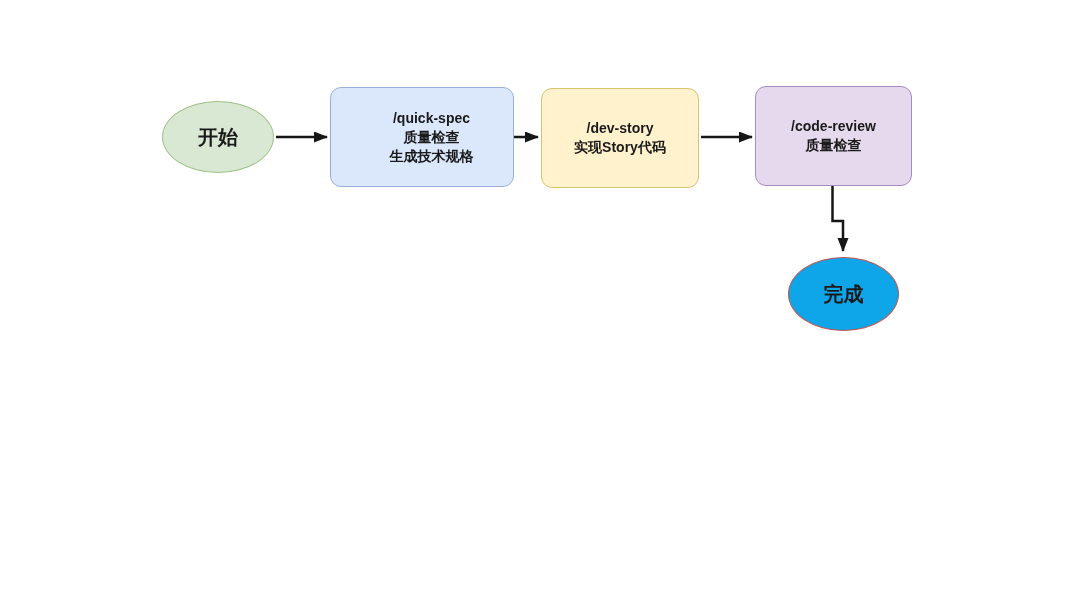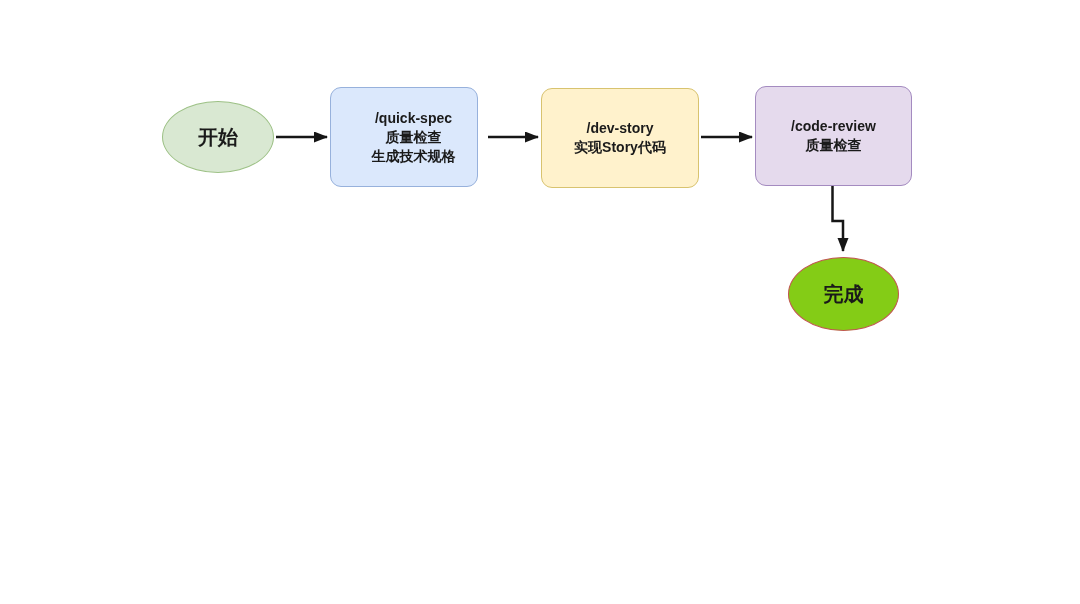--- a/index.html
+++ b/index.html
@@ -42,21 +42,21 @@
     border-radius: 50%;
   }
   .ellipse .line {
     font-size: 20px;
   }
   .rect {
     border-radius: 11px;
   }
   
   #node-start      { left: 162px; top: 101px; width: 112px; height: 72px; }
-  #node-quickspec  { left: 330px; top:  87px; width: 148px; height: 100px; padding-left: 19px; }
+  #node-quickspec  { left: 330px; top:  87px; width: 184px; height: 100px; padding-left: 19px; }
   #node-devstory   { left: 541px; top:  88px; width: 158px; height: 100px; }
   #node-codereview { left: 755px; top:  86px; width: 157px; height: 100px; }
   #node-done       { left: 788px; top: 257px; width: 111px; height: 74px; }
 </style>
 </head>
 <body>
 
 <div class="canvas">
 
   <svg class="arrows" width="1080" height="604" viewBox="0 0 1080 604">
@@ -84,17 +84,17 @@
   <div class="node rect" id="node-codereview" style="background: rgb(229, 218, 237); border-color: rgb(164, 139, 192);">
     <span class="line">/code-review</span>
     <span class="line">质量检查</span>
   </div>
 
   <div class="node rect" id="node-devstory" style="background: rgb(255, 242, 204); border-color: rgb(216, 195, 111);">
     <span class="line">/dev-story</span>
     <span class="line">实现Story代码</span>
   </div>
 
-  <div class="node ellipse" id="node-done" style="background: #84cc16; border-color: rgb(194, 85, 81); font-family: Liberation Serif, serif;">
+  <div class="node ellipse" id="node-done" style="background: #0ea5e9; border-color: rgb(194, 85, 81); font-family: Liberation Serif, serif;">
     <span class="line">完成</span>
   </div>
 
 </div>
 
 </body></html>

